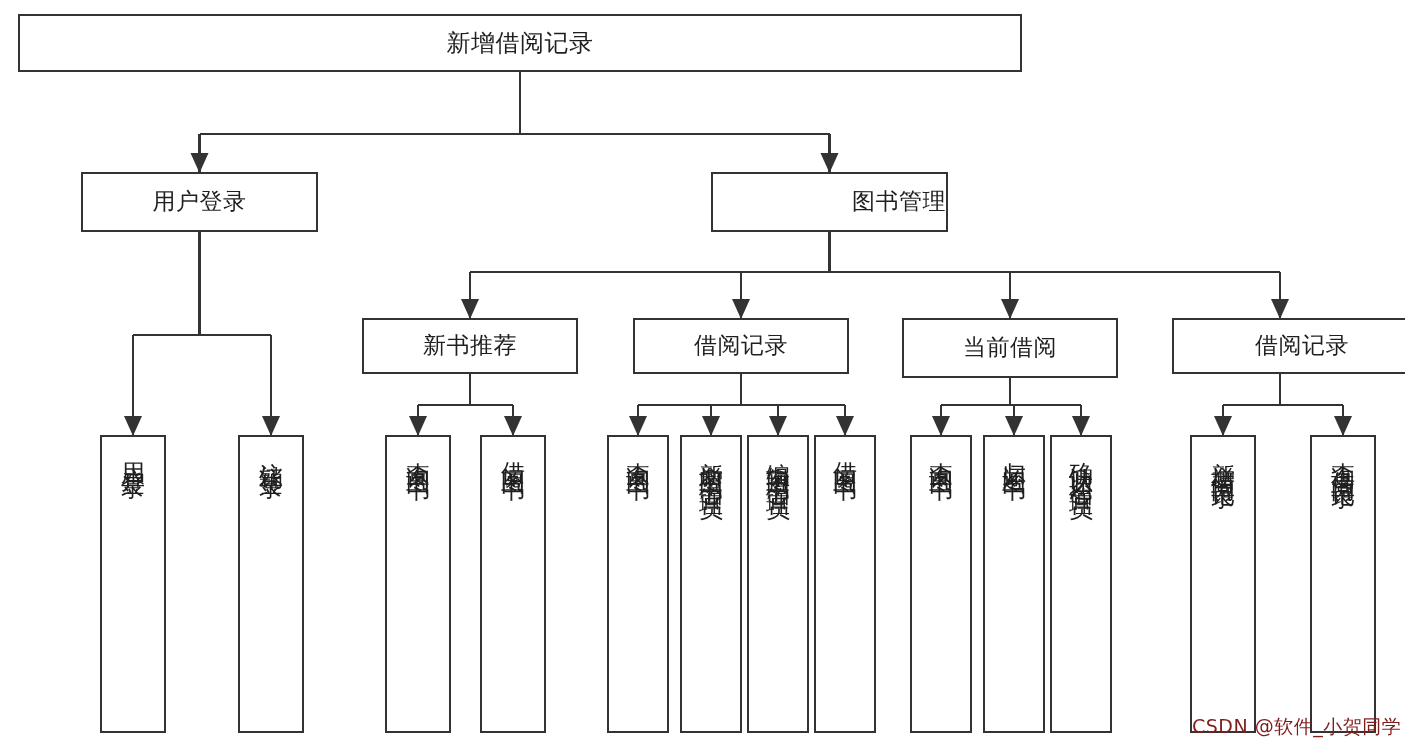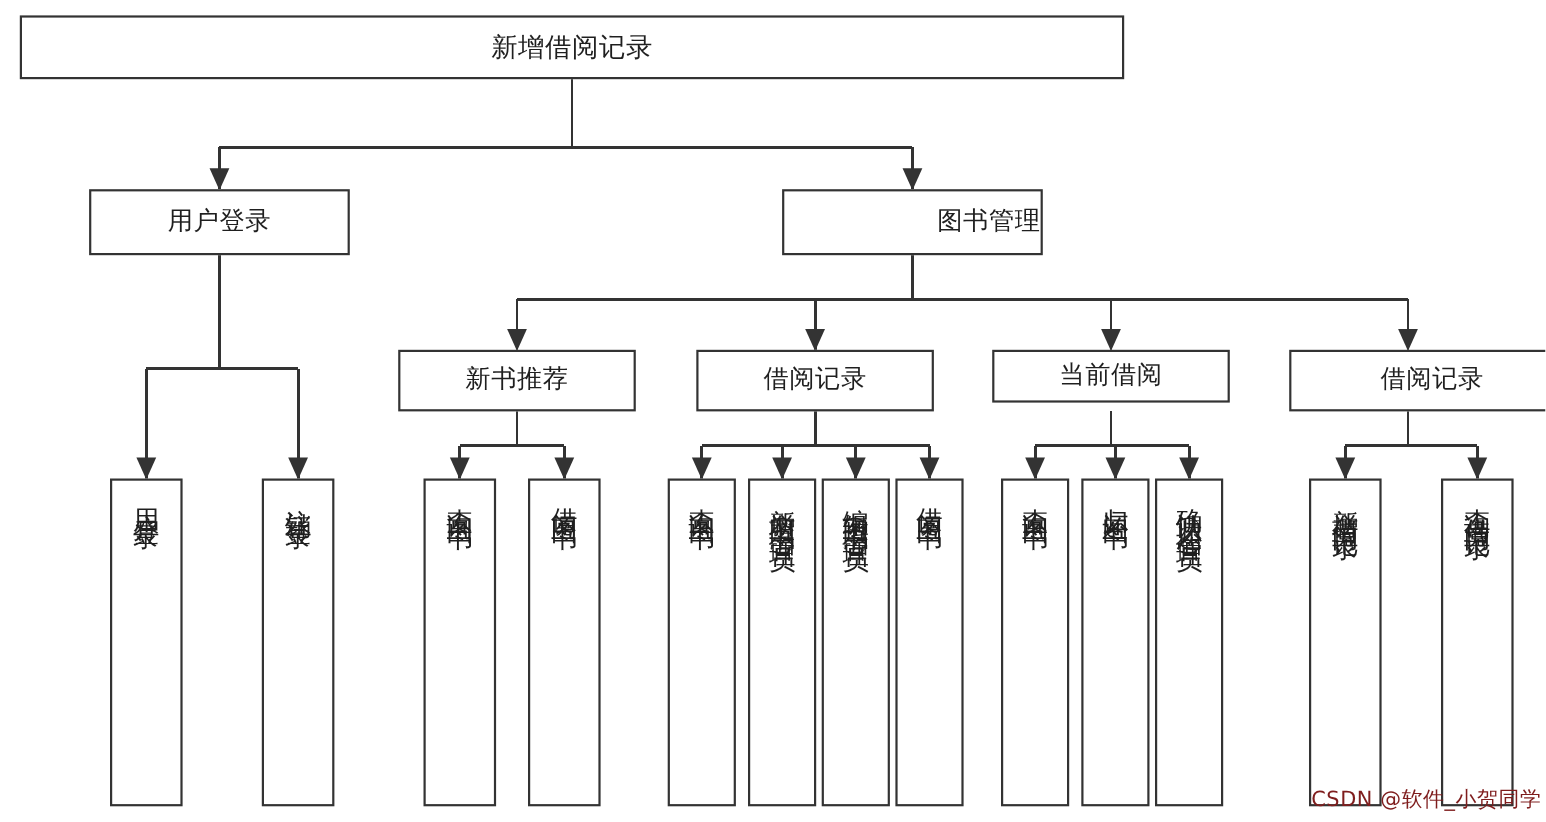--- a/index.html
+++ b/index.html
@@ -140,21 +140,21 @@
       </div>
       <div class="node horiz" style="left: 711px; top: 172px; width: 237px; height: 60px; justify-content: flex-end;">
         <span class="label">图书管理</span>
       </div>
       <div class="node horiz" style="left: 362px; top: 318px; width: 216px; height: 56px;">
         <span class="label">新书推荐</span>
       </div>
       <div class="node horiz" style="left: 633px; top: 318px; width: 216px; height: 56px;">
         <span class="label">借阅记录</span>
       </div>
-      <div class="node horiz" style="left: 902px; top: 318px; width: 216px; height: 48px;">
+      <div class="node horiz" style="left: 902px; top: 318px; width: 216px; height: 60px;">
         <span class="label">当前借阅</span>
       </div>
       <div class="node horiz" style="left: 1172px; top: 318px; width: 260px; height: 56px;">
         <span class="label">借阅记录</span>
       </div>
       <div class="node vert" style="left: 100px; top: 435px; width: 66px; height: 298px;">
         <span class="label">用户登录</span>
       </div>
       <div class="node vert" style="left: 238px; top: 435px; width: 66px; height: 298px;">
         <span class="label">注销登录</span>

